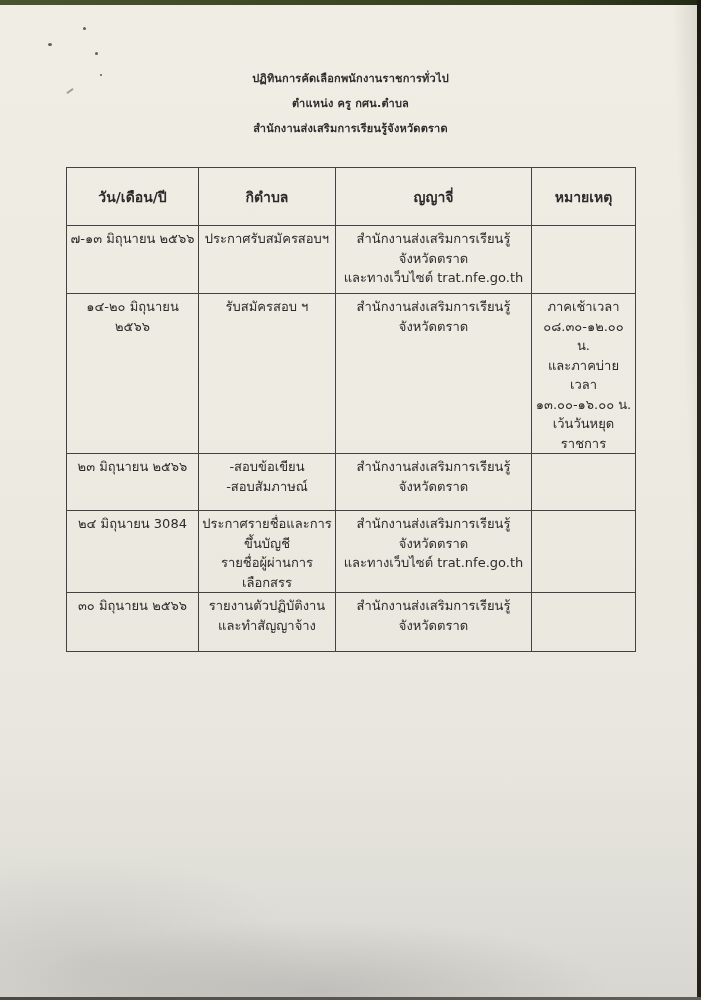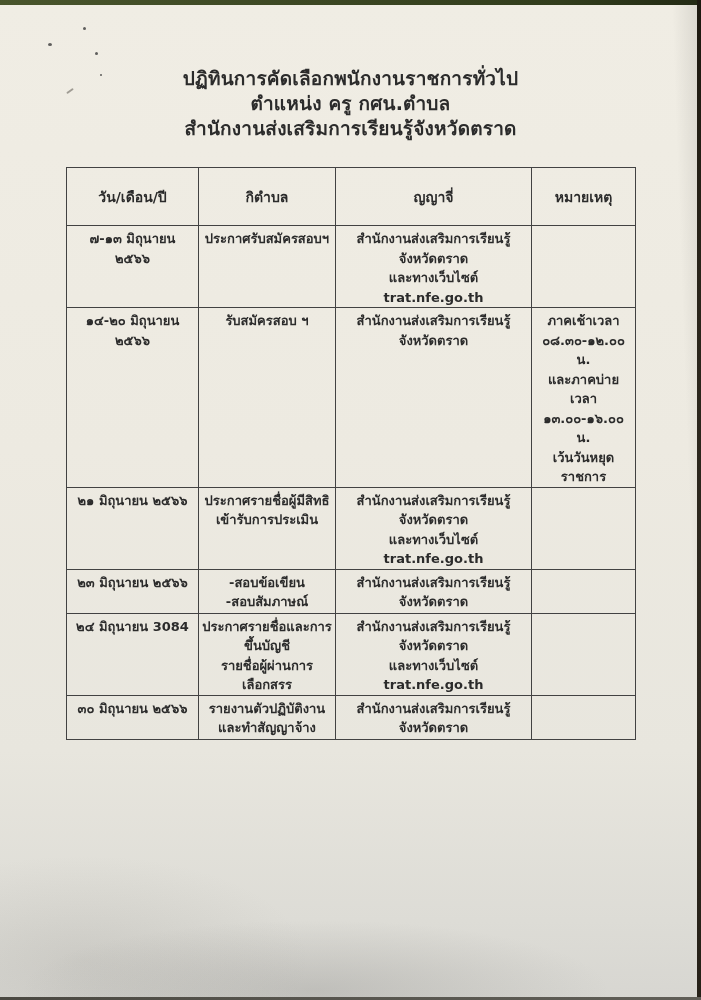--- a/index.html
+++ b/index.html
@@ -35,35 +35,35 @@
     position: absolute; width: 3px; height: 3px; border-radius: 50%;
     background: #3a3a3a; opacity: 0.8;
   }
   .dash-mark {
     position: absolute; width: 8px; height: 2px; background: #6a675f;
     transform: rotate(-35deg); opacity: 0.6; border-radius: 1px;
   }
   .doc-title {
     position: absolute; top: 66px; left: 0; width: 100%;
     text-align: center;
-    font-size: 19px; font-weight: bold;
+    font-size: 11px; font-weight: bold;
     line-height: 25px;
     white-space: pre-line;
     color: #2b2b2b;
     letter-spacing: 0.2px;
   }
   table.schedule {
     position: absolute; left: 66px; top: 167px;
     border-collapse: collapse;
     table-layout: fixed;
   }
   table.schedule th, table.schedule td {
     border: 1px solid #424242;
     text-align: center;
-    font-weight: bold;
+    font-weight: normal;
   }
   table.schedule thead th {
     height: 57px;
     vertical-align: middle;
     font-size: 14px;
     font-weight: bold;
     padding: 0 2px;
   }
   table.schedule tbody td {
     vertical-align: top;
@@ -130,29 +130,20 @@
         <td class="col-activity">รับสมัครสอบ ฯ</td>
         <td class="col-place">สำนักงานส่งเสริมการเรียนรู้
 จังหวัดตราด</td>
         <td class="col-note">ภาคเช้าเวลา
 ๐๘.๓๐-๑๒.๐๐ น.
 และภาคบ่ายเวลา
 ๑๓.๐๐-๑๖.๐๐ น.
 เว้นวันหยุดราชการ</td>
       </tr>
       <tr>
-        <td class="col-date">๒๑ มิถุนายน ๒๕๖๖</td>
-        <td class="col-activity">ประกาศรายชื่อผู้มีสิทธิ
-เข้ารับการประเมิน</td>
-        <td class="col-place">สำนักงานส่งเสริมการเรียนรู้
-จังหวัดตราด
-และทางเว็บไซต์ trat.nfe.go.th</td>
-        <td class="col-note"></td>
-      </tr>
-      <tr>
         <td class="col-date">๒๓ มิถุนายน ๒๕๖๖</td>
         <td class="col-activity">-สอบข้อเขียน
 -สอบสัมภาษณ์</td>
         <td class="col-place">สำนักงานส่งเสริมการเรียนรู้
 จังหวัดตราด</td>
         <td class="col-note"></td>
       </tr>
       <tr>
         <td class="col-date">๒๔ มิถุนายน 3084</td>
         <td class="col-activity">ประกาศรายชื่อและการขึ้นบัญชี

